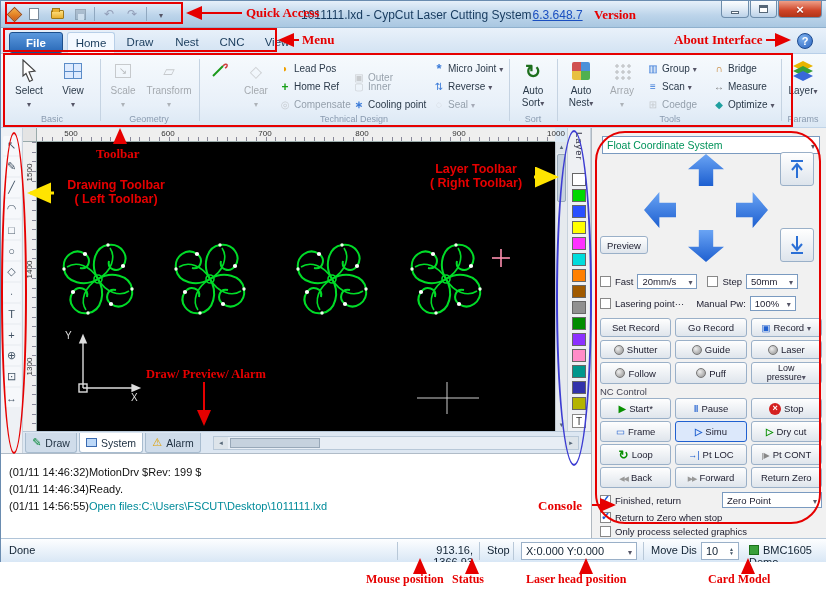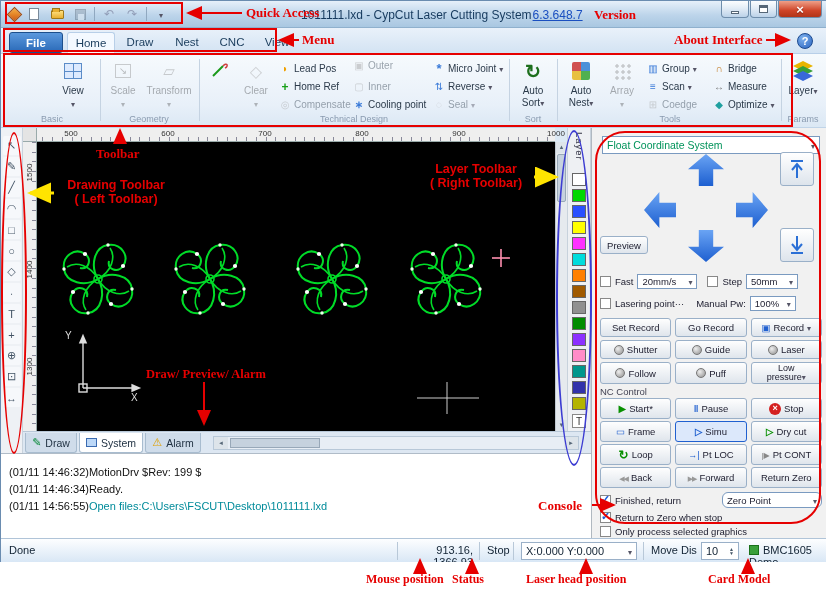--- a/index.html
+++ b/index.html
@@ -223,20 +223,29 @@
       <span class="mtab active" style="left:66px;width:48px;">Home</span>
       <span class="mtab" style="left:116px;width:46px;">Draw</span>
       <span class="mtab" style="left:164px;width:44px;">Nest</span>
       <span class="mtab" style="left:210px;width:42px;">CNC</span>
       <span class="mtab" style="left:254px;width:44px;">View</span>
     </div>
     <span class="helpbtn">?</span>
 
     <div class="ribbon">
 
+      <div class="bigbtn" style="left:8px;">
+        <span class="bicon">
+          <svg width="20" height="24" viewBox="0 0 20 24">
+              <path d="M4 1 L16 12 L10 13 L13.5 21 L10.5 22.5 L7 14.5 L4 17 Z" fill="#ffffff" stroke="#444" stroke-width="1.2"></path>
+            </svg>
+        </span>
+        <span class="blabel">Select</span>
+        <span class="caret"></span>
+      </div>
       <div class="bigbtn" style="left:52px;">
         <span class="bicon">
             <span class="viewgrid"></span>
           </span>
         <span class="blabel">View</span>
         <span class="caret"></span>
       </div>
       <div class="glabel" style="left:4px;width:94px;">Basic</div>
       <div class="gsep" style="left:99px;"></div>
 
@@ -275,21 +284,21 @@
           <span>Lead Pos</span>
         </div>
       <div class="sitem" style="left:278px;top:25px;">
           <span class="sic ic-homeref"></span>
           <span>Home Ref</span>
         </div>
       <div class="sitem dis" style="left:278px;top:43px;">
           <span class="sic ic-comp"></span>
           <span>Compensate</span>
         </div>
-      <div class="sitem dis" style="left:352px;top:4px;justify-content:space-between;">
+      <div class="sitem dis" style="left:352px;top:16px;justify-content:space-between;">
           <span class="sic ic-outer"></span>
           <span>Outer</span>
         </div>
       <div class="sitem dis" style="left:352px;top:25px;">
           <span class="sic ic-inner"></span>
           <span>Inner</span>
         </div>
       <div class="sitem" style="left:352px;top:43px;">
           <span class="sic ic-cool"></span>
           <span>Cooling point</span>
@@ -622,21 +631,21 @@
             <span>Forward</span>
           </span>
         <span class="pbtn">
             <span>Return Zero</span>
           </span>
       </div>
 
       <div class="prow" style="top:364px;height:16px;align-items:center;">
         <span class="cb on"></span>
         <span class="plabel">Finished, return</span>
-        <span class="combo" style="width:100px;height:16px;margin-left:auto;border-radius:6px;">
+        <span class="combo" style="width:100px;height:16px;margin-left:auto;">
             <span>Zero Point</span>
             <span class="caret"></span>
           </span>
       </div>
       <div class="prow" style="top:382px;height:14px;align-items:center;">
         <span class="cb on"></span>
         <span class="plabel">Return to Zero when stop</span>
       </div>
       <div class="prow" style="top:396px;height:14px;align-items:center;">
         <span class="cb"></span>

